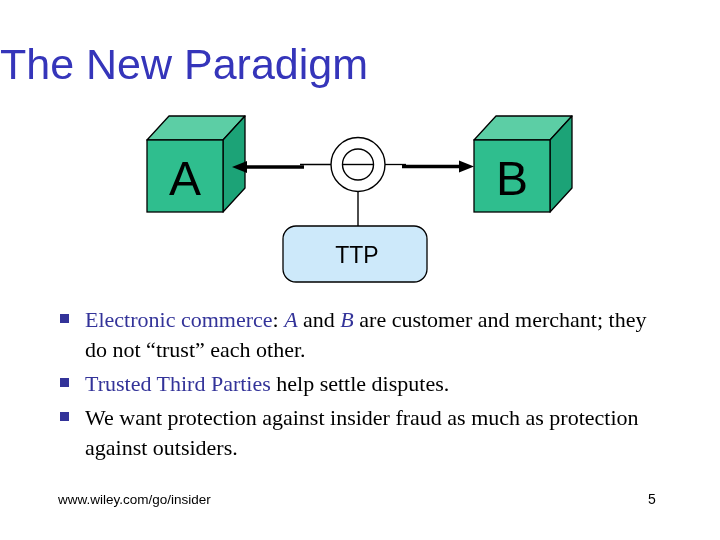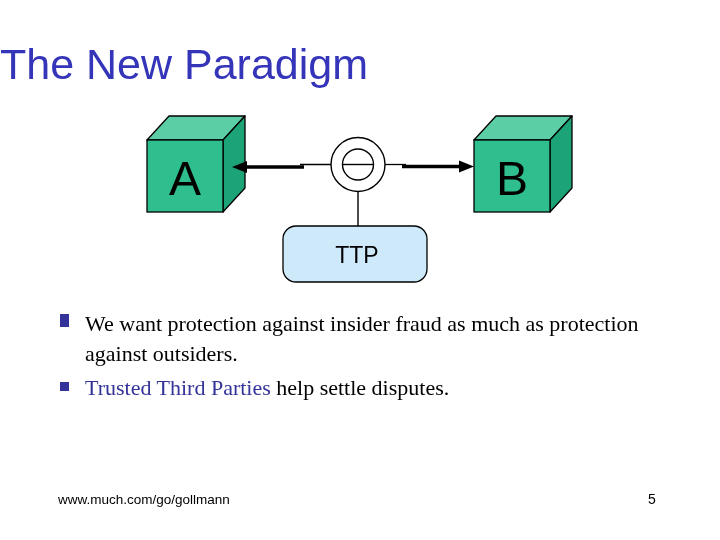--- a/index.html
+++ b/index.html
@@ -115,27 +115,28 @@
 
     <g>
       <rect x="283" y="226" width="144" height="56" rx="13" ry="13" fill="#CDE9FA" stroke="#000" stroke-width="1.3"></rect>
       <text class="ttp-text" x="357" y="263" text-anchor="middle">TTP</text>
     </g>
   </svg>
 
   <div class="bullets">
     <div class="bullet">
       <span class="sq"></span>
+      <span><span class="blue">Electronic commerce</span><span>: </span><span class="blue it">A</span><span> and </span><span class="blue it">B</span><span> are customer and merchant; they do not “trust” each other.</span></span>
+    </div>
+    <div class="bullet">
+      <span class="sq"></span>
+      <span><span class="blue">Trusted Third Parties</span><span> help settle disputes.</span></span>
     </div>
     <div class="bullet">
       <span class="sq"></span>
       <span><span>We want protection against insider fraud as much as protection against outsiders.</span></span>
     </div>
-    <div class="bullet">
-      <span class="sq"></span>
-      <span><span class="blue">Trusted Third Parties</span><span> help settle disputes.</span></span>
-    </div>
   </div>
 
-  <div class="footer-left">www.much.com/go/gollmann</div>
+  <div class="footer-left">www.wiley.com/go/insider</div>
   <div class="page-number">5</div>
 
 </div>
 
 </body></html>

